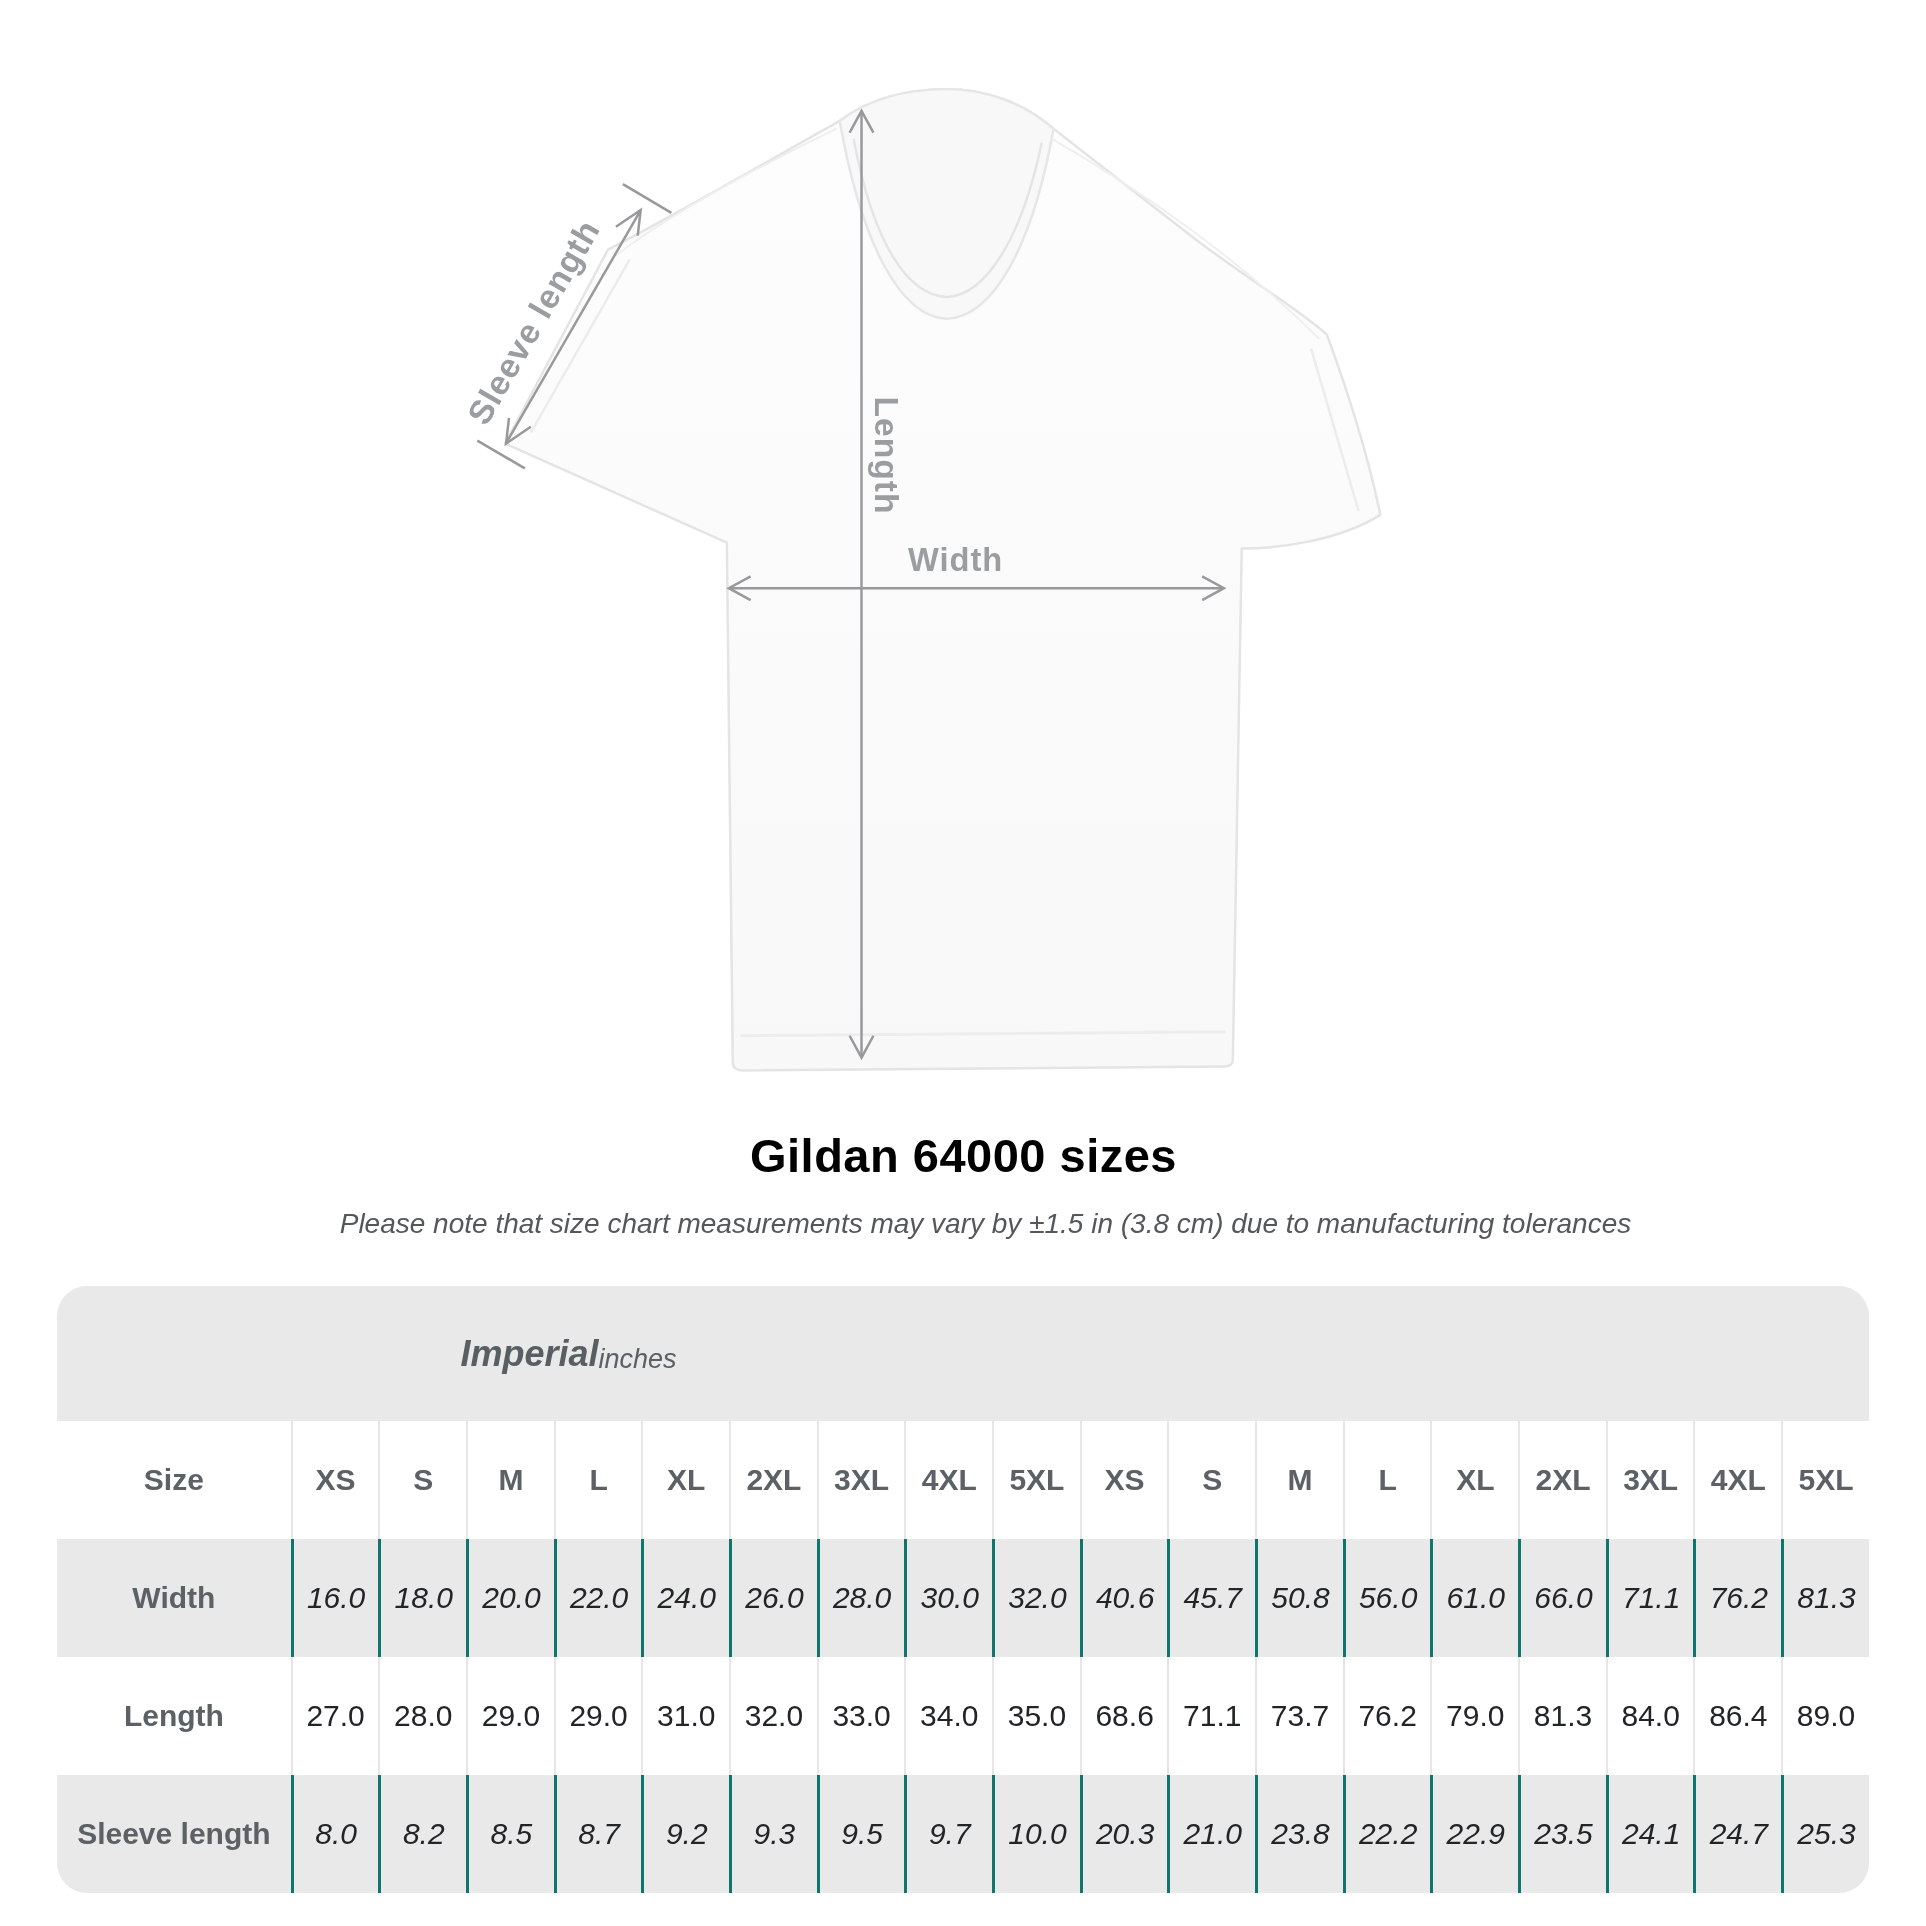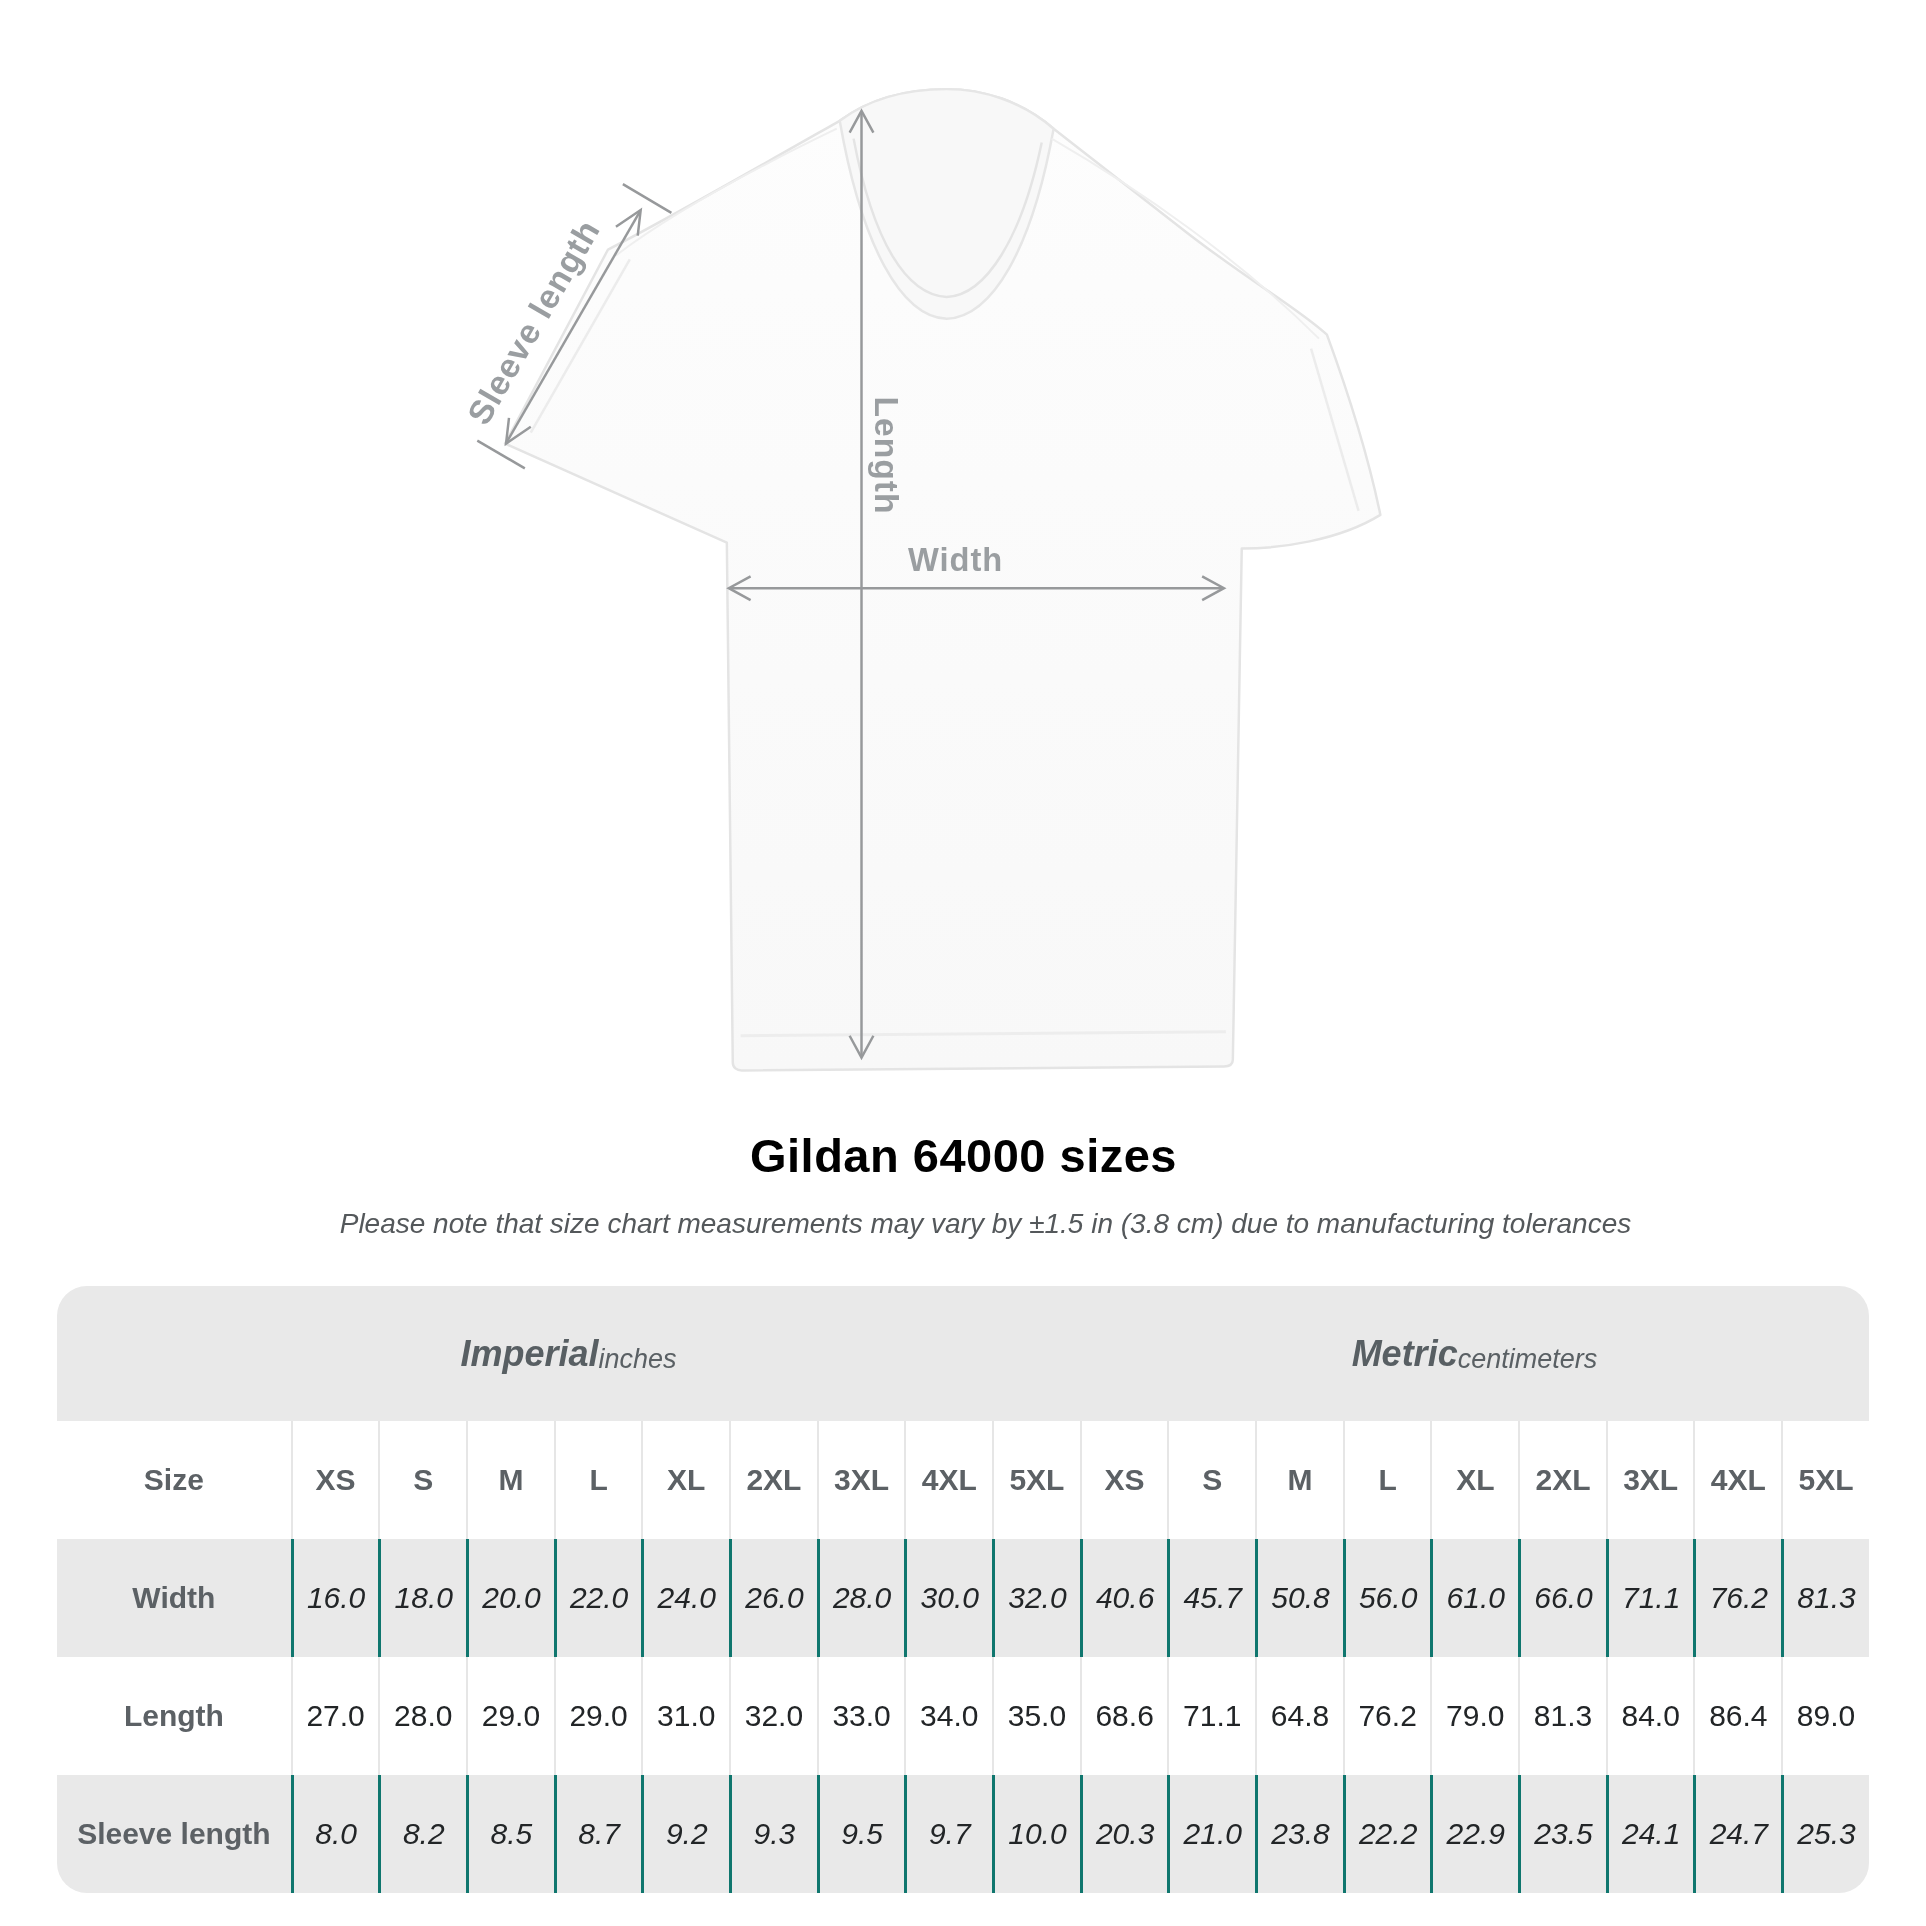--- a/index.html
+++ b/index.html
@@ -106,24 +106,20 @@
   <h1>Gildan 64000 sizes</h1>
   <p>Please note that size chart measurements may vary by ±1.5 in (3.8 cm) due to manufacturing tolerances</p>
 </div>
 
 <div class="size-table">
 
   <div class="band">
     <div class="band-group band-imperial">
       <div class="band-name">Imperial</div>
       <div class="band-unit">inches</div>
-    </div>
-    <div class="band-group band-metric">
-      <div class="band-name">Metric</div>
-      <div class="band-unit">centimeters</div>
     </div>
   </div>
 
   <div class="row row-white">
     <div class="cell label head">Size</div>
     <div class="cell head">XS</div>
     <div class="cell head">S</div>
     <div class="cell head">M</div>
     <div class="cell head">L</div>
     <div class="cell head">XL</div>
@@ -170,21 +166,21 @@
     <div class="cell">28.0</div>
     <div class="cell">29.0</div>
     <div class="cell">29.0</div>
     <div class="cell">31.0</div>
     <div class="cell">32.0</div>
     <div class="cell">33.0</div>
     <div class="cell">34.0</div>
     <div class="cell">35.0</div>
     <div class="cell">68.6</div>
     <div class="cell">71.1</div>
-    <div class="cell">64.8</div>
+    <div class="cell">73.7</div>
     <div class="cell">76.2</div>
     <div class="cell">79.0</div>
     <div class="cell">81.3</div>
     <div class="cell">84.0</div>
     <div class="cell">86.4</div>
     <div class="cell">89.0</div>
   </div>
 
   <div class="row row-gray">
     <div class="cell label">Sleeve length</div>

